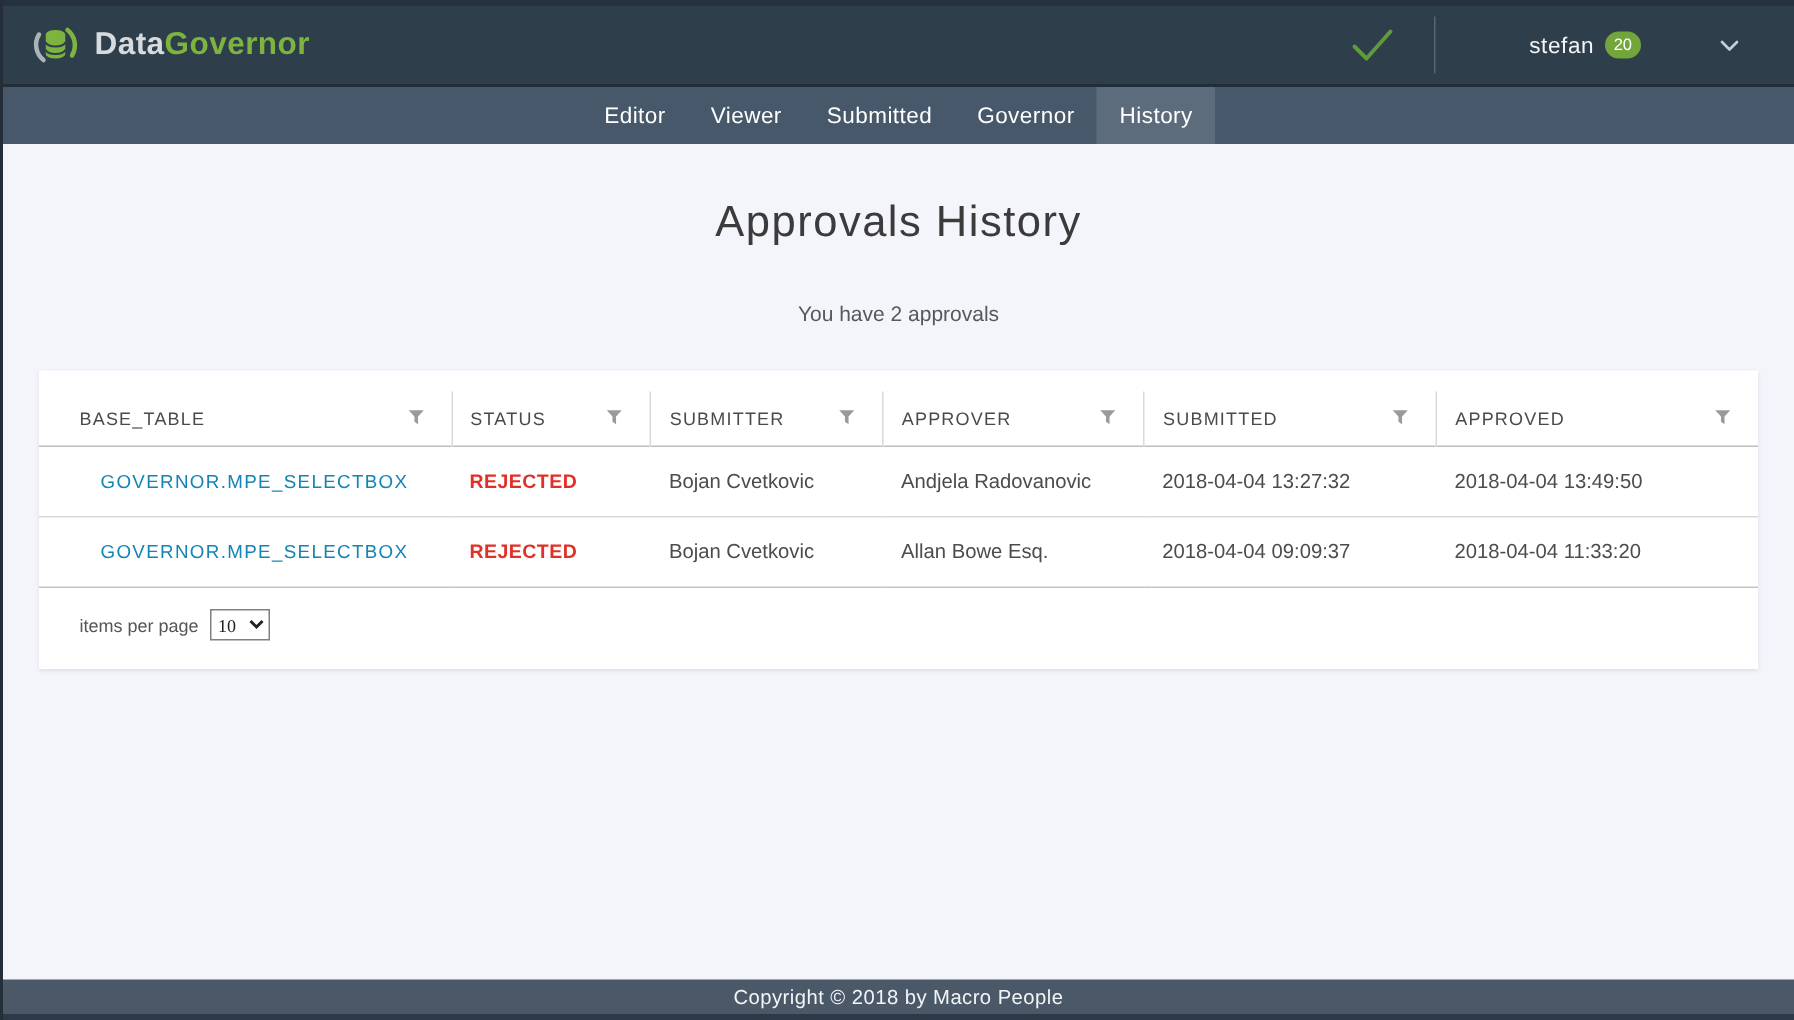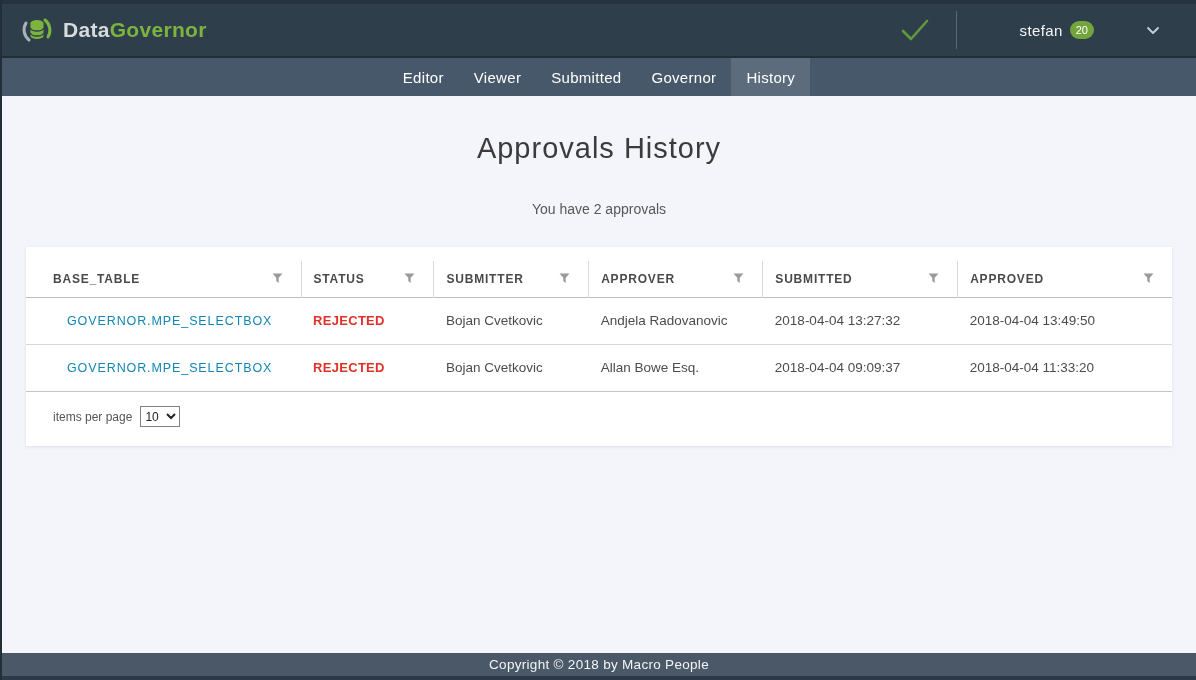--- a/index.html
+++ b/index.html
@@ -53,38 +53,38 @@
   .card {
     margin:30px 24px 0 24px; background:#ffffff;
     box-shadow:0 1px 3px rgba(40,40,70,.10);
     padding-top:14px; padding-bottom:16px;
   }
   table { width:100%; border-collapse:collapse; table-layout:fixed; }
   th {
     font-size:12px; font-weight:400; color:#4a4a4a; letter-spacing:.8px;
     text-align:left; height:36px; padding:0 18px 0 12px; vertical-align:middle;
   }
-  th .th-inner { display:flex; align-items:center; justify-content:space-between;font-weight:bold; }
+  th .th-inner { display:flex; align-items:center; justify-content:space-between; }
   th + th { border-left:1px solid #d9d9d9; }
   thead tr { border-bottom:1px solid #bdbdbd; }
   tbody tr { border-bottom:1px solid #d9d9d9; height:47px; }
   tbody tr:last-child { border-bottom:1px solid #c4c4c4; }
   td { font-size:13.5px; color:#4c4c4c; padding:10px 12px; vertical-align:middle; }
   th.col-base { padding-left:27px; }
   td.cell-base { padding-left:41px; }
   .table-link {
     color:#1285b5; font-size:12.5px; letter-spacing:.9px; text-decoration:none; cursor:pointer;
   }
   .status-rejected { color:#e03128; font-weight:bold; font-size:13px; letter-spacing:.3px; }
   .filter-icon { width:11px; height:11px; flex:0 0 auto; cursor:pointer; }
   
   .pager { display:flex; align-items:center; padding:12px 0 0 27px; height:38px; }
   .pager-label { font-size:12px; color:#555; }
   .pager-select {
-    margin-left:8px; font-size:12px; font-family:Liberation Sans, sans-serif; color:#222;
+    margin-left:8px; font-size:12px; font-family:Liberation Serif, serif; color:#222;
     width:40px; height:21px; border:1px solid #808080; background:#fff;
   }
   
   .app-footer {
     position:absolute; left:0; bottom:0; width:100%;
     background:#4a5868; border-bottom:4px solid #2c3947;
     height:27px; display:flex; align-items:center; justify-content:center;
   }
   .footer-text { color:#f2f4f6; font-size:13.5px; letter-spacing:.3px; }
 </style>

